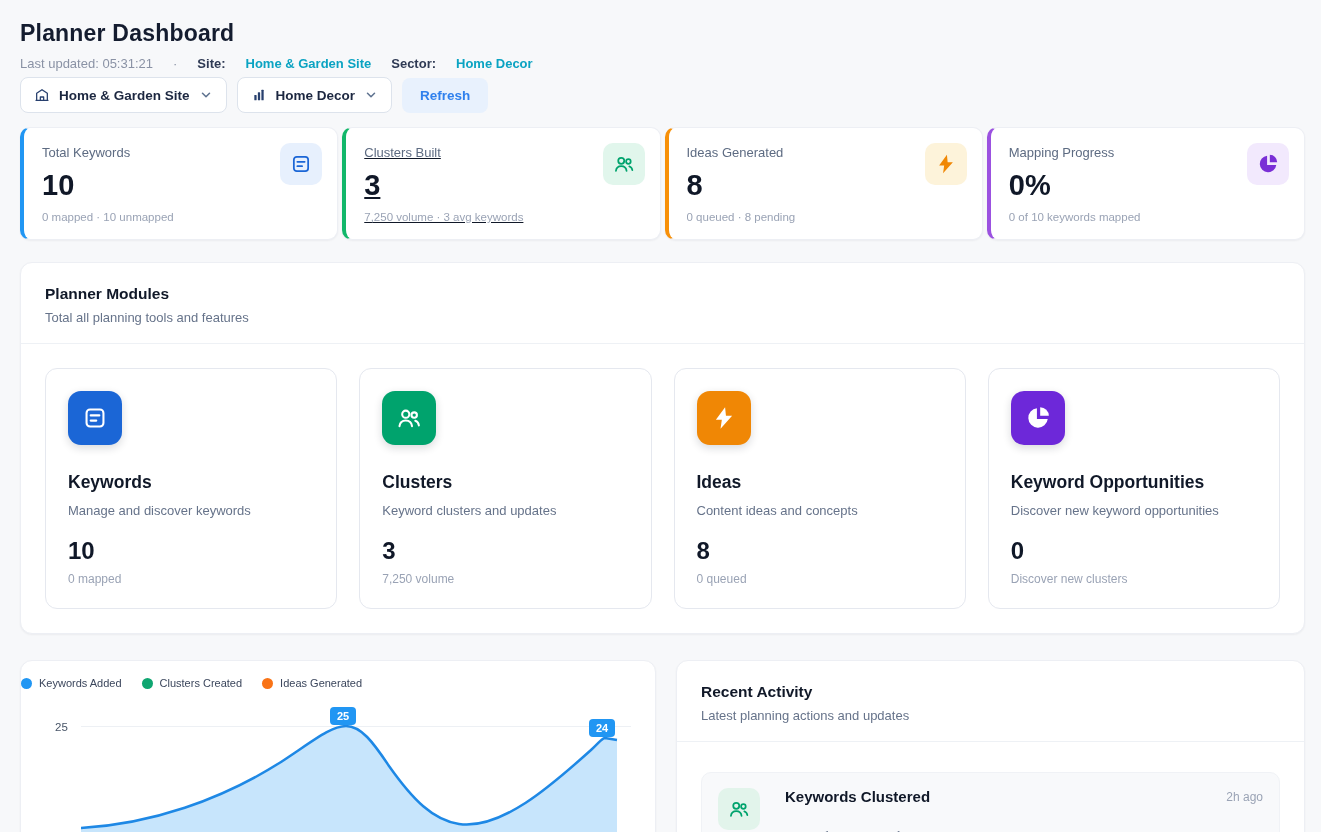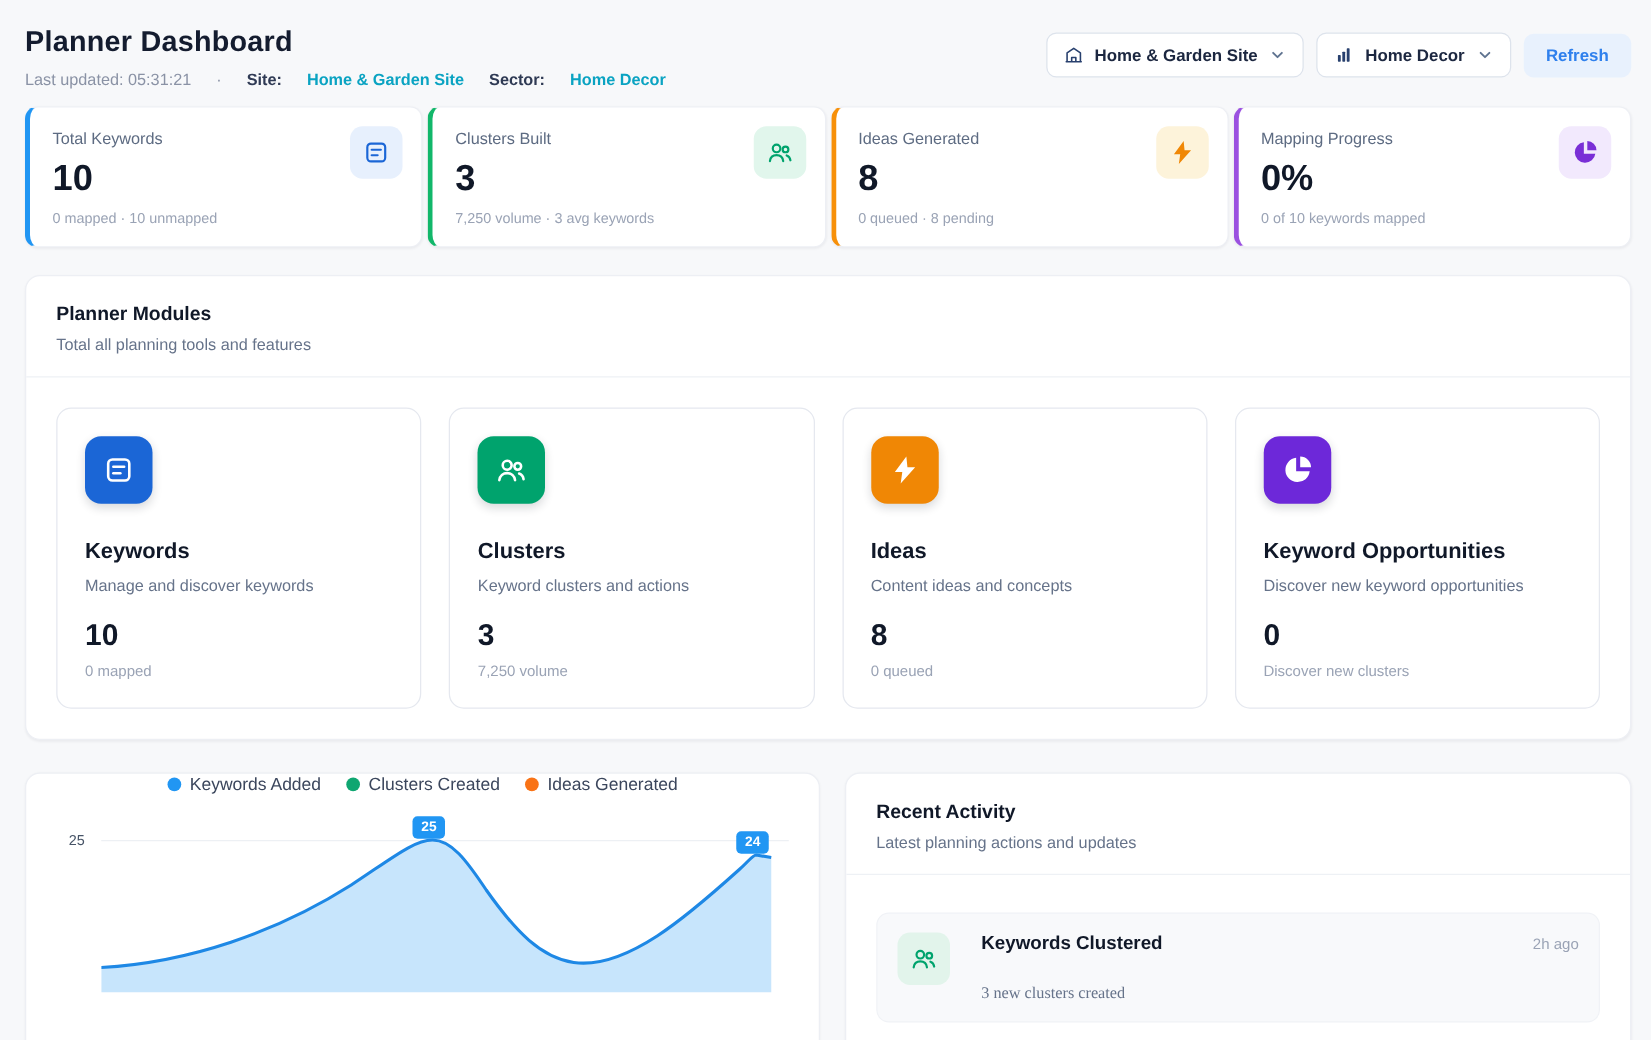--- a/index.html
+++ b/index.html
@@ -6,21 +6,21 @@
   html,body { width:1321px; height:832px; overflow:hidden; }
   body {
     margin:0;
     font-family:"Liberation Sans", sans-serif;
     background:#f7f8fa;
     color:#101828;
   }
   .page { padding:20px 16px 0 20px; }
 
   
-  .header { display:flex; justify-content:space-between; align-items:flex-start; }
+  .header { display:flex; justify-content:space-between; align-items:flex-start;flex-direction:column; }
   .page-title { font-size:23px; font-weight:700; color:#141c2f; margin:0; letter-spacing:.2px; }
   .meta { margin-top:9px; font-size:13px; color:#8a92a5; display:flex; gap:20px; align-items:center; }
   .meta .strong { color:#2f3a54; font-weight:700; }
   .meta .link { color:#0aa3c2; font-weight:700; text-decoration:none; cursor:pointer; }
   .controls { display:flex; gap:10px; align-items:center; margin-top:6px; }
   .select-btn {
     display:inline-flex; align-items:center; gap:9px;
     background:#fff; border:1px solid #dde3ec; border-radius:8px;
     padding:9px 13px; font-size:13.5px; font-weight:700; color:#1c2740;
     font-family:inherit; cursor:pointer;
@@ -72,21 +72,21 @@
   .module-icon svg { width:26px; height:26px; }
   .module-title { margin-top:27px; font-size:17.5px; font-weight:700; color:#101828; }
   .module-desc { margin-top:10px; font-size:13px; color:#66738a; }
   .module-value { margin-top:19px; font-size:24px; font-weight:700; color:#101828; }
   .module-sub { margin-top:7px; font-size:12px; color:#9aa3b5; }
 
   
   .bottom { display:grid; grid-template-columns:636px 1fr; gap:20px; margin-top:26px; }
   .bottom .panel { margin-top:0; height:330px; overflow:hidden; }
 
-  .legend { display:flex; justify-content:center; gap:20px; font-size:14px; color:#3b465c; }
+  .legend { display:flex; gap:20px; margin-top:16px; font-size:11px; color:#3b465c; }
   .legend-item { display:flex; align-items:center; gap:7px; }
   .legend-dot { width:11px; height:11px; border-radius:50%; }
 
   .chart { position:relative; margin:10px 20px 0 16px; height:150px; }
   .ytick { position:absolute; left:18px; top:22px; font-size:11.5px; color:#475467; }
   .gridline { position:absolute; left:44px; right:4px; top:27px; height:1px; background:#edf0f4; }
   .plot { position:absolute; left:44px; top:9px; width:552px; height:140px; }
   .point-badge {
     position:absolute; background:#2196f3; color:#fff; font-size:11px; font-weight:700;
     padding:2px 7px; border-radius:4px; line-height:14px;
@@ -198,21 +198,21 @@
       <div class="stat-label">Total Keywords</div>
       <div class="stat-chip" style="background-color: rgb(231, 240, 253); color: rgb(27, 102, 214);">
           <svg>
             <use href="#i-doc"></use>
           </svg>
         </div>
       <div class="stat-value">10</div>
       <div class="stat-sub">0 mapped · 10 unmapped</div>
     </div>
 
-    <div class="stat-card" style="border-left-color: rgb(18, 183, 106);">
+    <div class="stat-card" style="border-left-color: rgb(18, 183, 106); text-decoration: underline;">
       <div class="stat-label">Clusters Built</div>
       <div class="stat-chip" style="background-color: rgb(225, 246, 236); color: rgb(0, 163, 109);">
           <svg>
             <use href="#i-users"></use>
           </svg>
         </div>
       <div class="stat-value">3</div>
       <div class="stat-sub">7,250 volume · 3 avg keywords</div>
     </div>
 
@@ -259,21 +259,21 @@
         <div class="module-sub">0 mapped</div>
       </div>
 
       <div class="module-card">
         <div class="module-icon" style="background-color: rgb(0, 163, 109);">
             <svg>
               <use href="#i-users"></use>
             </svg>
           </div>
         <div class="module-title">Clusters</div>
-        <div class="module-desc">Keyword clusters and actions</div>
+        <div class="module-desc">Keyword clusters and updates</div>
         <div class="module-value">3</div>
         <div class="module-sub">7,250 volume</div>
       </div>
 
       <div class="module-card">
         <div class="module-icon" style="background-color: rgb(240, 135, 5);">
             <svg>
               <use href="#i-bolt"></use>
             </svg>
           </div>

